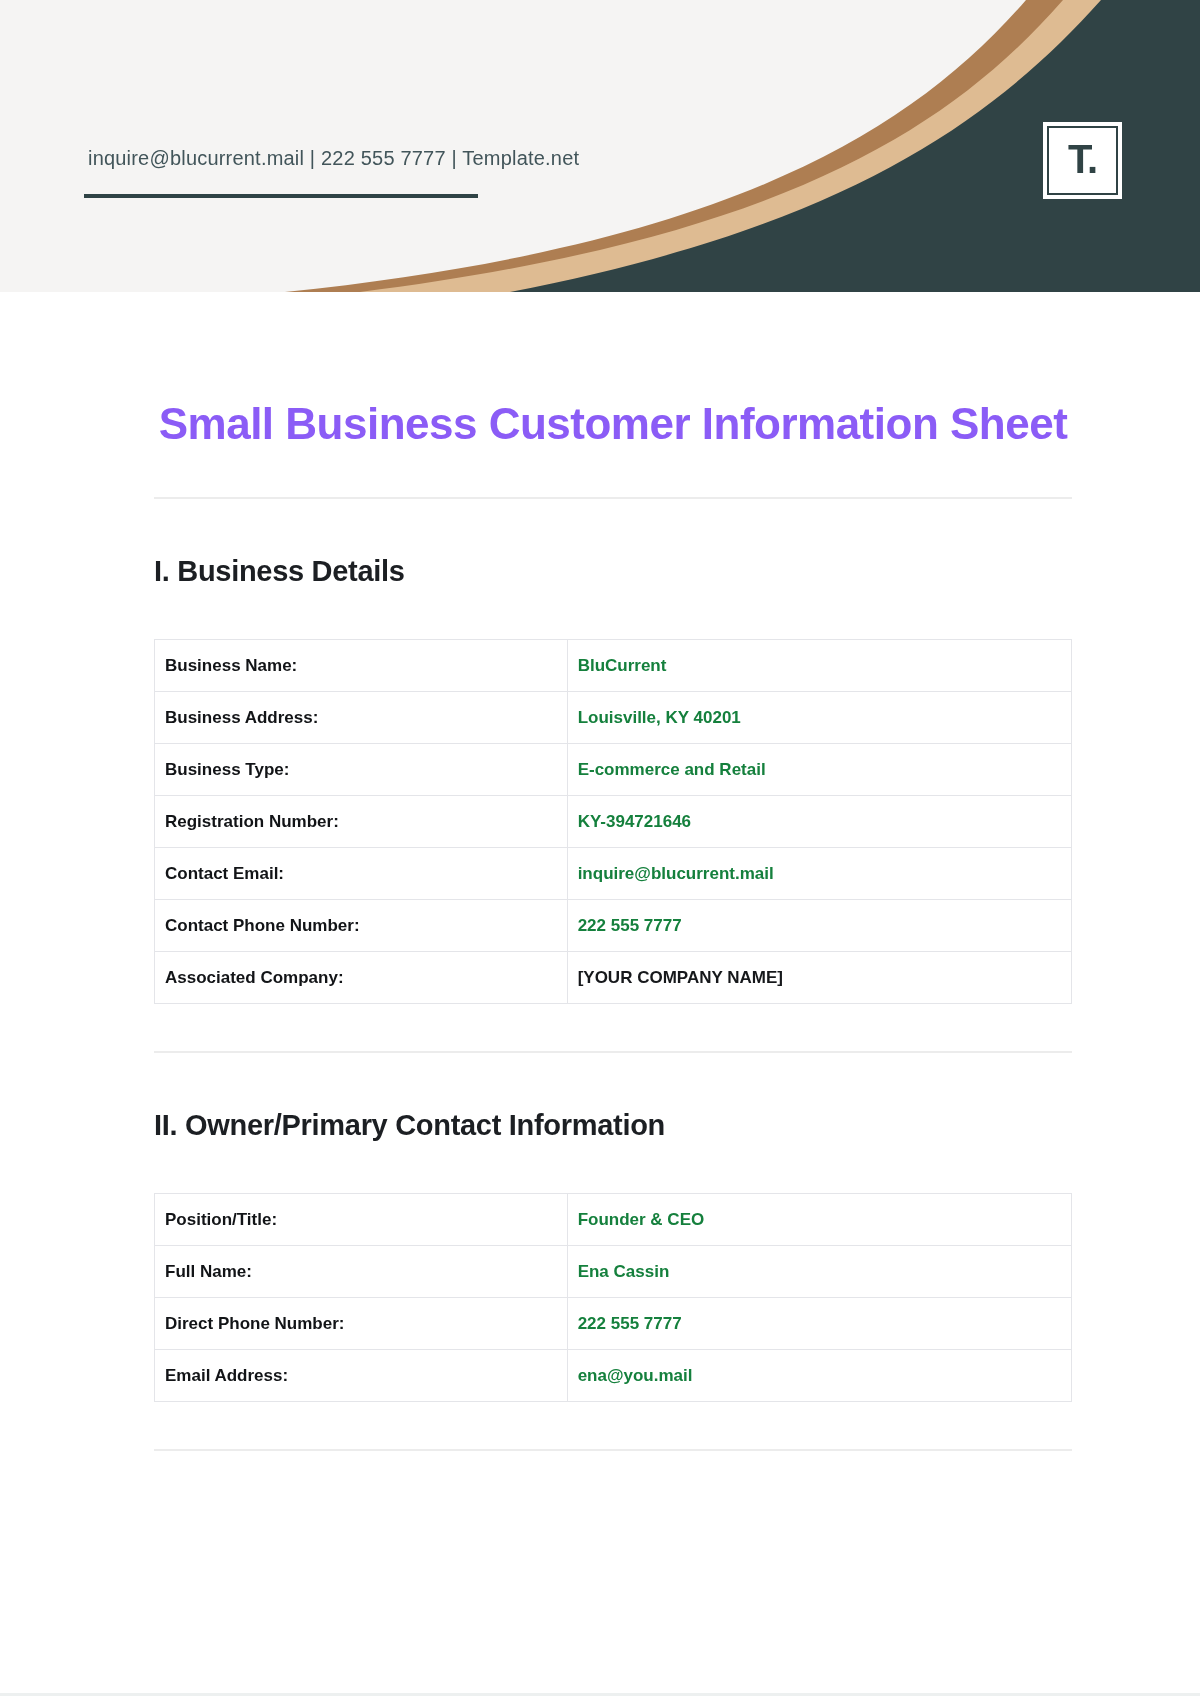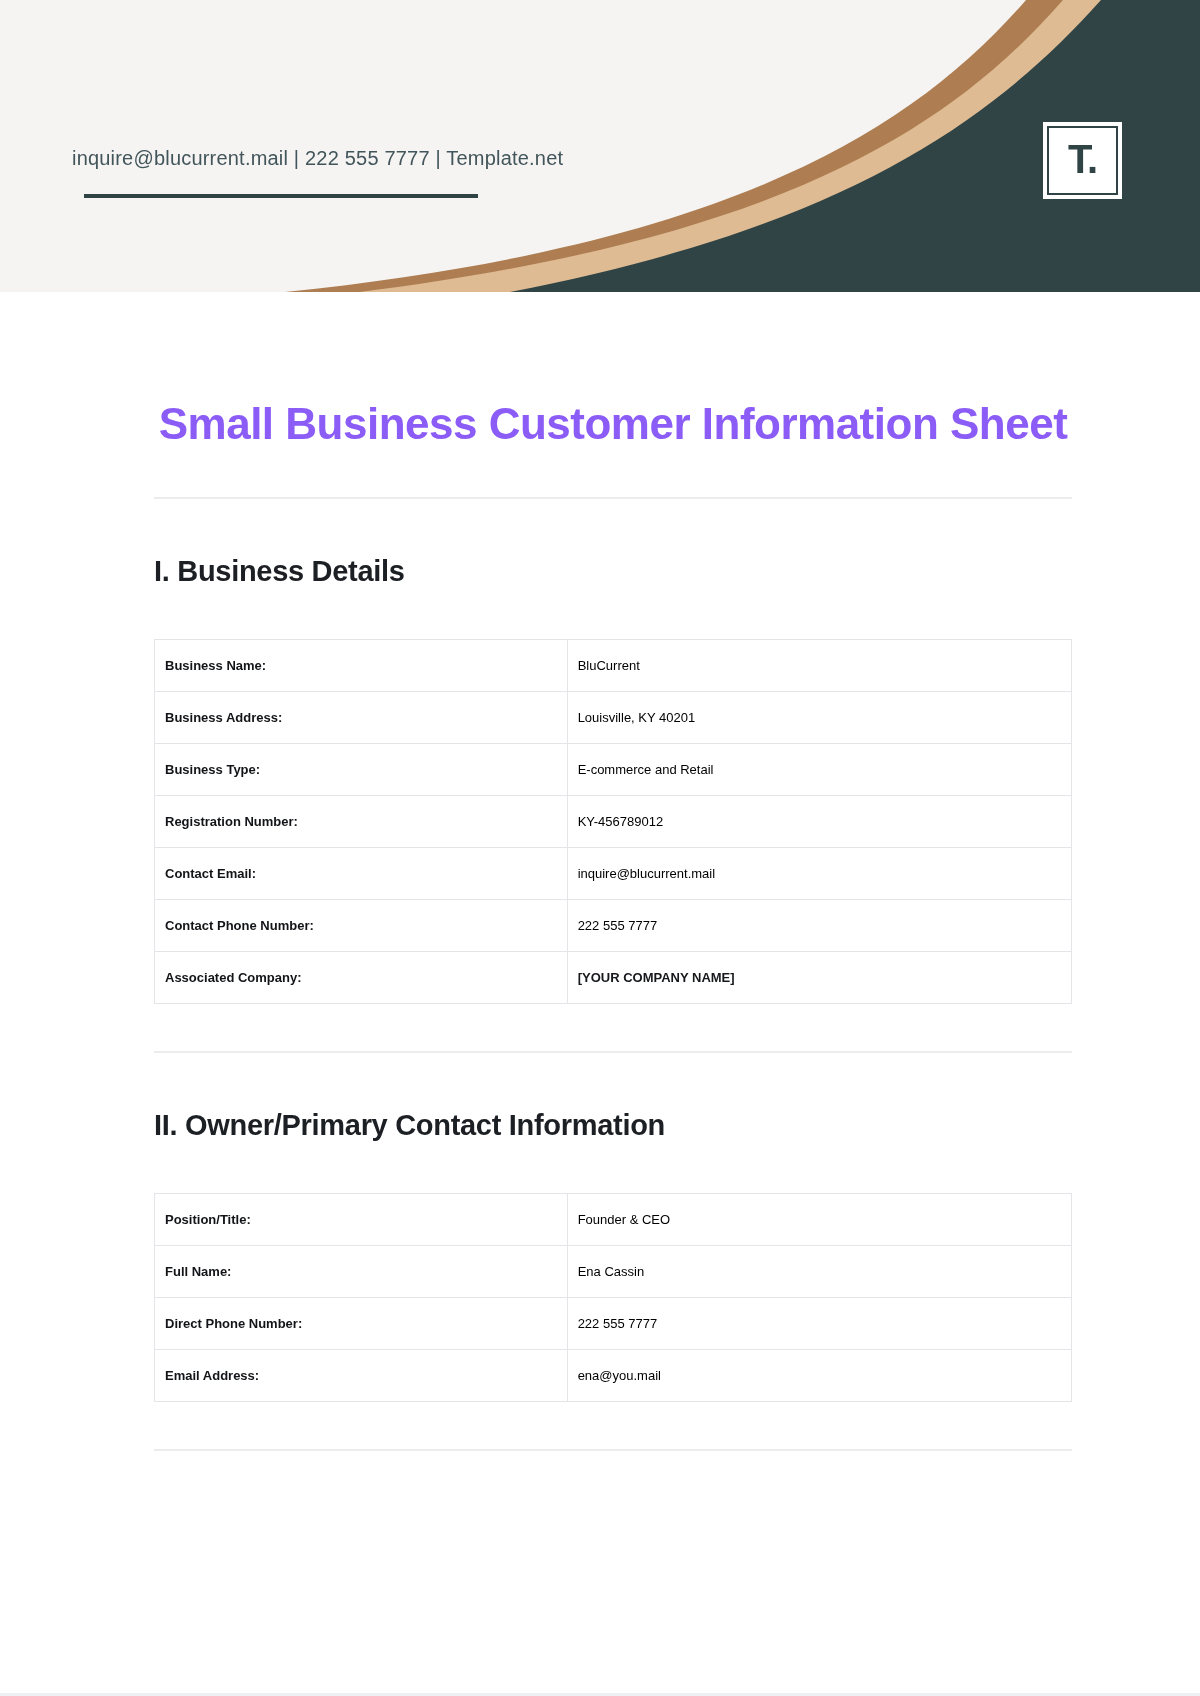--- a/index.html
+++ b/index.html
@@ -13,21 +13,21 @@
   }
   
   .header {
     position:relative;
     width:100%; height:292px;
     background:#f5f4f3;
     overflow:hidden;
   }
   .header svg { position:absolute; inset:0; width:100%; height:100%; display:block; }
   .contact-line {
-    position:absolute; left:72px; top:146px;
+    position:absolute; left:88px; top:146px;
     font-size:20px; line-height:24px;
     color:#42555a; letter-spacing:0.2px;
     white-space:nowrap;
   }
   .header-underline {
     position:absolute; left:84px; top:194px;
     width:394px; height:4px;
     background:#2f4345;
   }
   .logo {
@@ -69,24 +69,24 @@
     width:100%;
     border-collapse:collapse;
     table-layout:fixed;
   }
   .info-table td {
     border:1px solid #e4e5e9;
     height:52px;
     box-sizing:border-box;
     vertical-align:middle;
     padding:0 10px 0 10px;
-    font-size:13px;
+    font-size:17px;
   }
   .cell-label { width:45%; font-weight:700; color:#121417; }
-  .cell-value { color:#000000; font-weight:400; }
+  .cell-value { color:#15803d; font-weight:700; }
   .cell-value.bold { font-weight:700; color:#16181b; }
   .page-bottom-line {
     position:absolute; left:0; right:0; bottom:0;
     height:3px; background:#edf0f0;
   }
 </style>
 </head>
 <body>
 
 <div class="page">
@@ -121,21 +121,21 @@
               <tr>
                 <td class="cell-label">Business Address:</td>
                 <td class="cell-value">Louisville, KY 40201</td>
               </tr>
               <tr>
                 <td class="cell-label">Business Type:</td>
                 <td class="cell-value">E-commerce and Retail</td>
               </tr>
               <tr>
                 <td class="cell-label">Registration Number:</td>
-                <td class="cell-value">KY-456789012</td>
+                <td class="cell-value">KY-394721646</td>
               </tr>
               <tr>
                 <td class="cell-label">Contact Email:</td>
                 <td class="cell-value">inquire@blucurrent.mail</td>
               </tr>
               <tr>
                 <td class="cell-label">Contact Phone Number:</td>
                 <td class="cell-value">222 555 7777</td>
               </tr>
               <tr>

